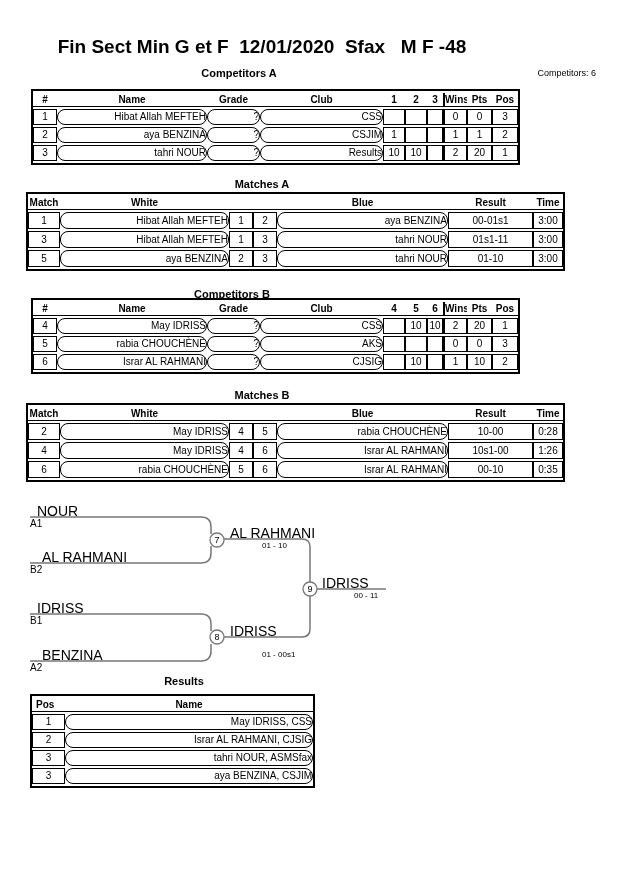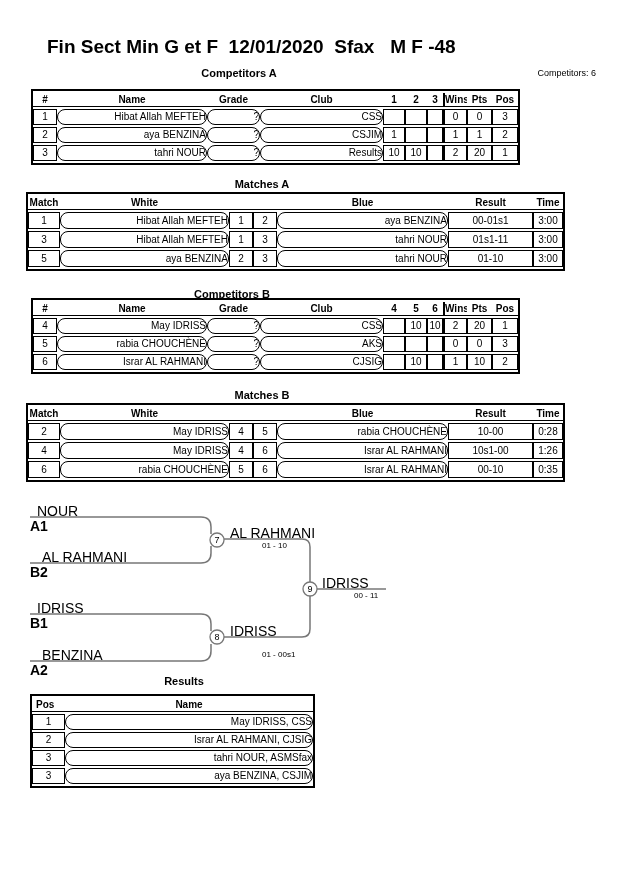--- a/index.html
+++ b/index.html
@@ -2,22 +2,22 @@
 <html><head>
 <meta charset="utf-8">
 <style>
   html,body { margin:0; padding:0; }
   body {
     width:630px; height:891px; background:#ffffff; color:#000;
     font-family:"Liberation Sans", sans-serif; position:relative; overflow:hidden;
   }
   .abs { position:absolute; }
   .page-title {
-    left:0; top:36px; width:524px; 
-    font-size:19px; font-weight:bold; white-space:pre;padding-left:47px;
+    left:0; top:36px; width:524px; text-align:center;
+    font-size:19px; font-weight:bold; white-space:pre;
   }
   .section-heading {
     text-align:center; font-size:11px; font-weight:bold;
   }
   .comp-count { font-size:9px; text-align:right; }
 
   .tablewrap { position:absolute; border:2px solid #000; background:#fff; }
   table {
     border-collapse:separate; border-spacing:0 2px; table-layout:fixed;
     width:100%; font-size:10px;
@@ -29,21 +29,21 @@
   td {
     border:1px solid #000; height:14px; line-height:14px;
     text-align:center; padding:0; overflow:hidden; white-space:nowrap;
   }
   td.left { text-align:right; padding-left:25px;border-radius:8px; }
   .thickL { border-left:2px solid #000 !important; }
   .mtable td { height:15px; line-height:15px; }
 
   
   .br-name { position:absolute; font-size:14px; white-space:nowrap; }
-  .br-seed { position:absolute; font-size:14px; white-space:nowrap;font-weight:bold; }
+  .br-seed { position:absolute; font-size:10px; white-space:nowrap; }
   .br-score { position:absolute; font-size:8px; white-space:nowrap;padding-left:29px; }
   svg.bracket { position:absolute; left:0; top:0; }
 </style>
 </head>
 <body>
 
 <div class="abs page-title">Fin Sect Min G et F  12/01/2020  Sfax   M F -48</div>
 <div class="abs section-heading" style="left:0; top:67px; width:464px;padding-left:7px;">Competitors A</div>
 <div class="abs comp-count" style="left:450px; top:68px; width:146px;">Competitors: 6</div>
 

